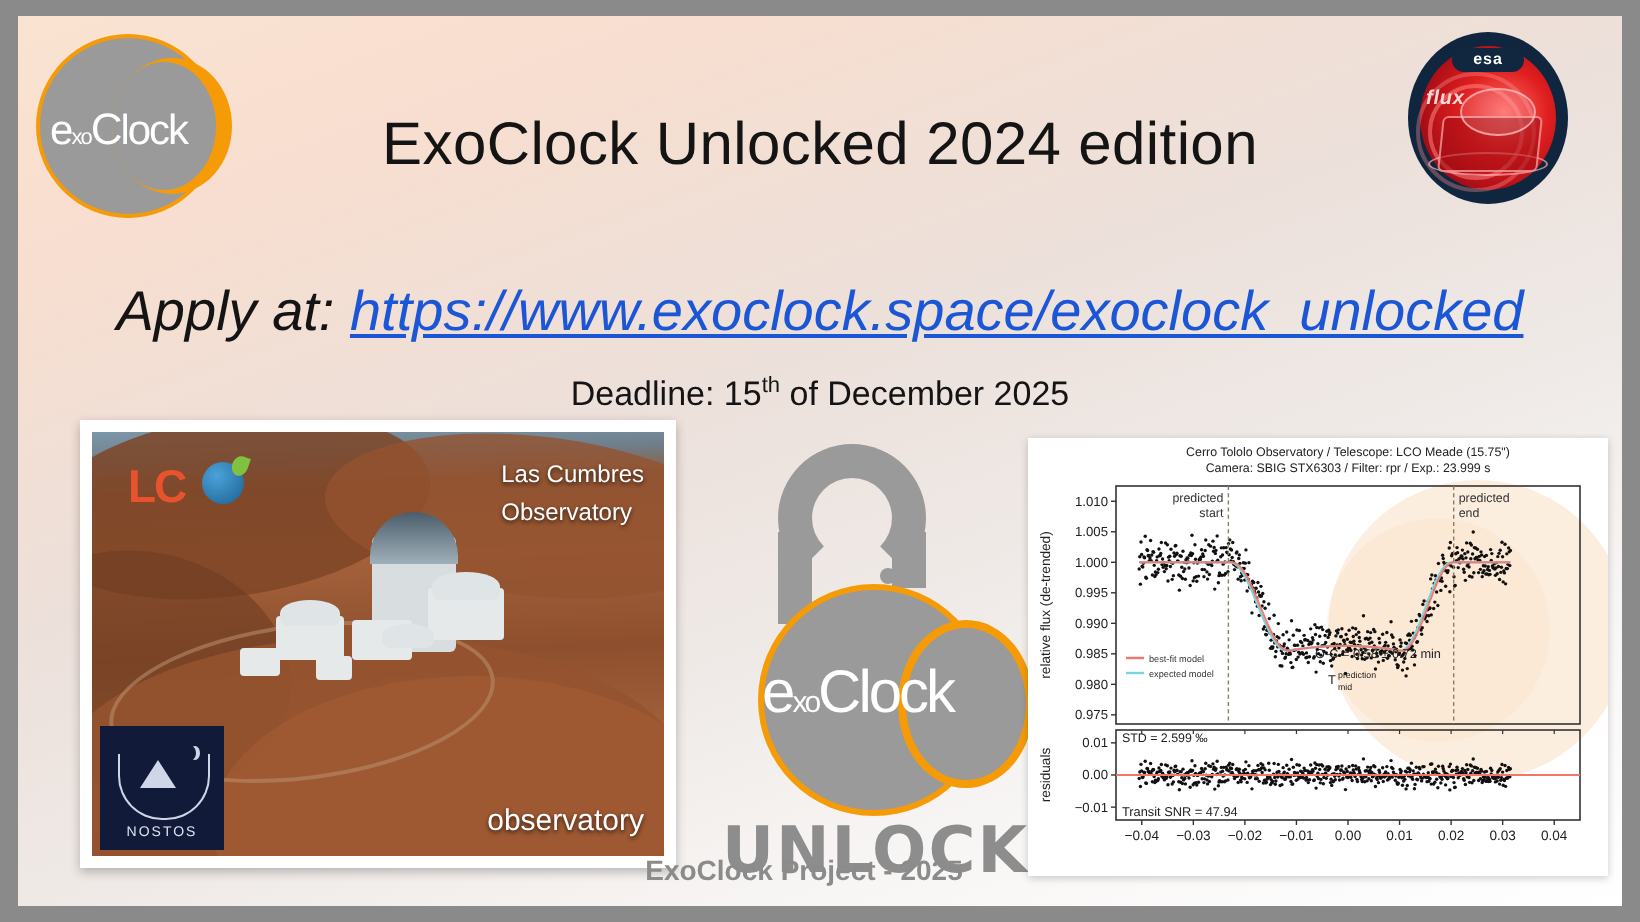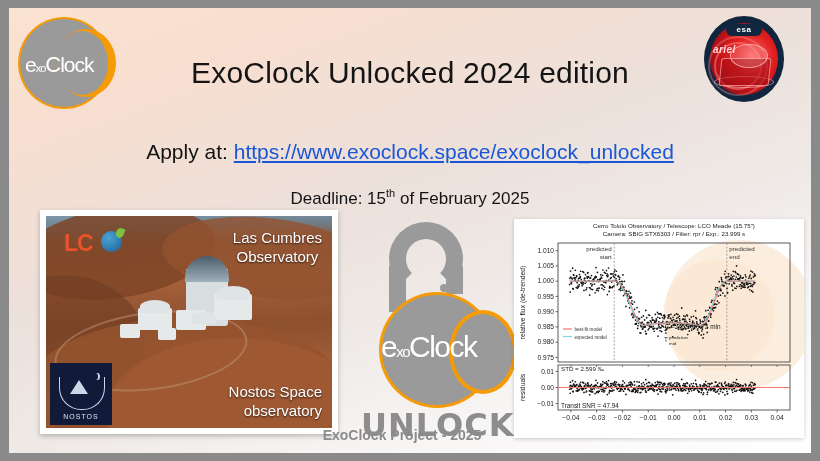--- a/index.html
+++ b/index.html
@@ -49,21 +49,21 @@
      background:rgba(160,12,20,.55);border:1.5px solid rgba(255,175,175,.7);
      transform:skewX(-6deg);border-radius:3px;}
   .ariel-base{position:absolute;left:10px;top:60px;width:58px;height:10px;border-radius:50%;
      border:1.5px solid rgba(255,175,175,.7);}
 
   
   #title{position:absolute;left:0;right:0;top:48px;text-align:center;
      font-size:30px;color:#141414;letter-spacing:.2px;}
   #subtitle{position:absolute;left:0;right:0;top:88px;text-align:center;
      font-size:19px;color:#141414;}
-  #applyline{position:absolute;left:0;right:0;top:132px;text-align:center;font-size:21px;color:#141414;}
+  #applyline{position:absolute;left:0;right:0;top:132px;text-align:center;font-size:28px;color:#141414;font-style:italic;}
   #applyline a{color:#1a56d6;text-decoration:underline;}
   #deadline{position:absolute;left:0;right:0;top:179px;text-align:center;font-size:17px;color:#141414;}
   #deadline sup{font-size:11px;}
 
   
   #photo{position:absolute;left:31px;top:202px;width:286px;height:212px;
      background:#fff;padding:6px;box-shadow:0 2px 5px rgba(0,0,0,.25);}
   .ph-in{position:relative;width:100%;height:100%;overflow:hidden;
      background:linear-gradient(178deg,#7d97a8 0%,#6f7f8c 7%,#8d5b3c 14%,#a4613b 30%,#8e4f2e 52%,#a2603a 72%,#8b4d2c 100%);}
   .ridge{position:absolute;border-radius:50%;}
@@ -78,21 +78,21 @@
   .bld{position:absolute;background:#e6e9ea;border-radius:2px;}
   .bigtel{position:absolute;left:140px;top:52px;width:42px;height:58px;background:#d8dde0;border-radius:3px;}
   .bigdome{position:absolute;left:139px;top:40px;width:44px;height:26px;border-radius:22px 22px 0 0;
      background:linear-gradient(180deg,#4b5d6b,#9fb0ba);}
   .lco{position:absolute;left:18px;top:14px;color:#e8522d;font-size:23px;font-weight:bold;
      letter-spacing:-1px;}
   .lco-globe{position:absolute;left:55px;top:15px;width:21px;height:21px;border-radius:50%;
      background:radial-gradient(circle at 35% 32%,#4aa3d8,#1e5f92);}
   .lco-leaf{position:absolute;left:70px;top:12px;width:8px;height:10px;border-radius:50% 0 50% 50%;
      background:#7fc242;transform:rotate(20deg);}
-  .lbl-lco{position:absolute;right:10px;top:12px;color:#fff;font-size:15px;text-align:center;
+  .lbl-lco{position:absolute;right:10px;top:12px;color:#fff;font-size:12px;text-align:left;
      line-height:19px;text-shadow:0 1px 2px rgba(0,0,0,.7);}
   .lbl-nostos{position:absolute;right:10px;bottom:8px;color:#fff;font-size:15px;text-align:right;
      line-height:19px;text-shadow:0 1px 2px rgba(0,0,0,.7);}
   .nostos-box{position:absolute;left:4px;bottom:3px;width:62px;height:62px;background:#121a3a;}
   .nostos-arc{position:absolute;left:9px;top:14px;width:44px;height:32px;
      border:1.5px solid #cfd6e8;border-top:none;border-radius:0 0 22px 22px;}
   .nostos-peak{position:absolute;left:20px;top:17px;width:0;height:0;
      border-left:9px solid transparent;border-right:9px solid transparent;border-bottom:14px solid #cfd6e8;}
   .nostos-txt{position:absolute;left:0;right:0;bottom:5px;text-align:center;color:#dfe4f2;
      font-size:7px;letter-spacing:1px;}
@@ -144,31 +144,31 @@
 
     <div id="logo-ariel">
       <div class="ariel-outer"></div>
       <div class="ariel-inner"></div>
       <div class="ariel-rings2"></div>
       <div class="ariel-rings"></div>
       <div class="ariel-base"></div>
       <div class="ariel-body"></div>
       <div class="ariel-dish"></div>
       <div class="esa-pill">esa</div>
-      <div class="ariel-word">ariel</div>
+      <div class="ariel-word">flux</div>
     </div>
 
     <div id="title">ExoClock Unlocked  2024 edition</div>
 
     <div id="applyline">
       <span>Apply at: </span><a href="#">https://www.exoclock.space/exoclock_unlocked </a>
     </div>
 
     <div id="deadline">
-      <span>Deadline:  15</span><sup>th</sup><span> of February  2025</span>
+      <span>Deadline:  15</span><sup>th</sup><span> of December  2025</span>
     </div>
 
     <div id="photo">
       <div class="ph-in">
         <div class="ridge r1"></div>
         <div class="ridge r2"></div>
         <div class="ridge r5"></div>
         <div class="ridge r3"></div>
         <div class="ridge r4"></div>
         <div class="road"></div>
@@ -187,21 +187,20 @@
         <div class="lco">LC</div>
         <div class="lco-globe"></div>
         <div class="lco-leaf"></div>
 
         <div class="lbl-lco">
           <div>Las Cumbres</div>
           <div>Observatory</div>
         </div>
 
         <div class="lbl-nostos">
-          <div>Nostos Space</div>
           <div>observatory</div>
         </div>
 
         <div class="nostos-box">
           <div class="nostos-arc"></div>
           <div class="nostos-peak"></div>
           <div class="nostos-moon"></div>
           <div class="nostos-txt">NOSTOS</div>
         </div>
       </div>

